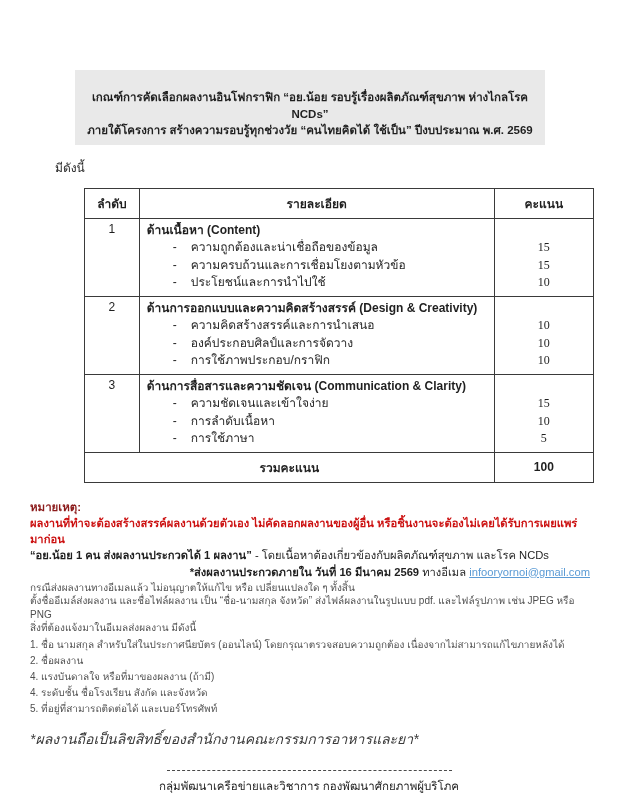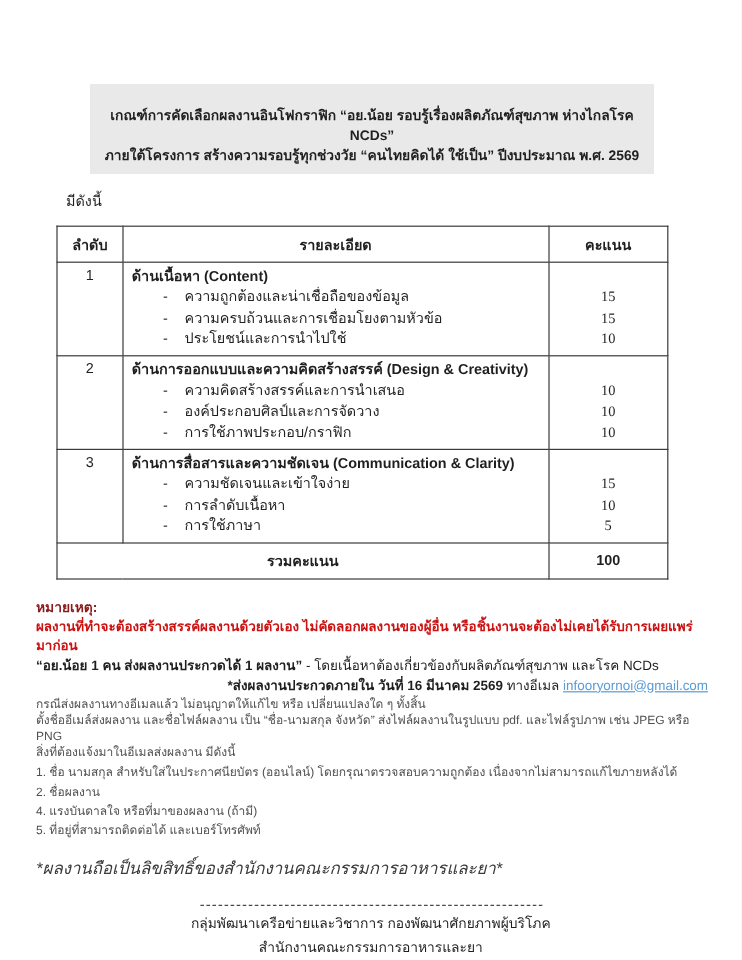--- a/index.html
+++ b/index.html
@@ -15,21 +15,21 @@
     background:#e9e9e9;
     padding:19px 8px 6px;
     text-align:center;
     font-weight:bold;
     font-size:11.5px;
     line-height:16.5px;
   }
   .intro { margin:13px 0 0 55px; font-size:12px; }
   
   .crit-table {
-    margin:11px 0 0 47px;
+    margin:11px 0 0 84px;
     width:510px;
     border-collapse:collapse;
     font-size:12px;
   }
   .crit-table th, .crit-table td { border:1px solid #3a3a3a; }
   .crit-table thead th {
     font-weight:bold; text-align:center; padding:5px 3px; height:27px; font-size:12px;
   }
   .col-no { width:55px; }
   .col-details { width:355px; }
@@ -150,20 +150,21 @@
     <div class="note-warning">ผลงานที่ทำจะต้องสร้างสรรค์ผลงานด้วยตัวเอง ไม่คัดลอกผลงานของผู้อื่น หรือชิ้นงานจะต้องไม่เคยได้รับการเผยแพร่มาก่อน</div>
     <div class="note-rule"><span class="bold">“อย.น้อย 1 คน ส่งผลงานประกวดได้ 1 ผลงาน”</span><span> - โดยเนื้อหาต้องเกี่ยวข้องกับผลิตภัณฑ์สุขภาพ และโรค NCDs</span></div>
     <div class="deadline"><span class="bold">*ส่งผลงานประกวดภายใน </span><span class="bold">วันที่ 16 มีนาคม 2569</span><span> ทางอีเมล </span><a href="#" class="email-link">infooryornoi@gmail.com</a></div>
     <div class="small-note">กรณีส่งผลงานทางอีเมลแล้ว ไม่อนุญาตให้แก้ไข หรือ เปลี่ยนแปลงใด ๆ ทั้งสิ้น</div>
     <div class="small-note">ตั้งชื่ออีเมล์ส่งผลงาน และชื่อไฟล์ผลงาน เป็น “ชื่อ-นามสกุล จังหวัด” ส่งไฟล์ผลงานในรูปแบบ pdf. และไฟล์รูปภาพ เช่น JPEG หรือ PNG</div>
     <div class="small-note">สิ่งที่ต้องแจ้งมาในอีเมลส่งผลงาน มีดังนี้</div>
     <div class="numbered">
       <div class="small-note">1. ชื่อ นามสกุล สำหรับใส่ในประกาศนียบัตร (ออนไลน์) โดยกรุณาตรวจสอบความถูกต้อง เนื่องจากไม่สามารถแก้ไขภายหลังได้</div>
       <div class="small-note">2. ชื่อผลงาน</div>
       <div class="small-note">4. แรงบันดาลใจ หรือที่มาของผลงาน (ถ้ามี)</div>
+      <div class="small-note">4. ระดับชั้น ชื่อโรงเรียน สังกัด และจังหวัด</div>
       <div class="small-note">5. ที่อยู่ที่สามารถติดต่อได้ และเบอร์โทรศัพท์</div>
     </div>
     <div class="copyright">*ผลงานถือเป็นลิขสิทธิ์ของสำนักงานคณะกรรมการอาหารและยา*</div>
   </div>
 
   <div class="divider"></div>
   <div class="footer">
     <div>กลุ่มพัฒนาเครือข่ายและวิชาการ กองพัฒนาศักยภาพผู้บริโภค</div>
     <div>สำนักงานคณะกรรมการอาหารและยา</div>
   </div>

